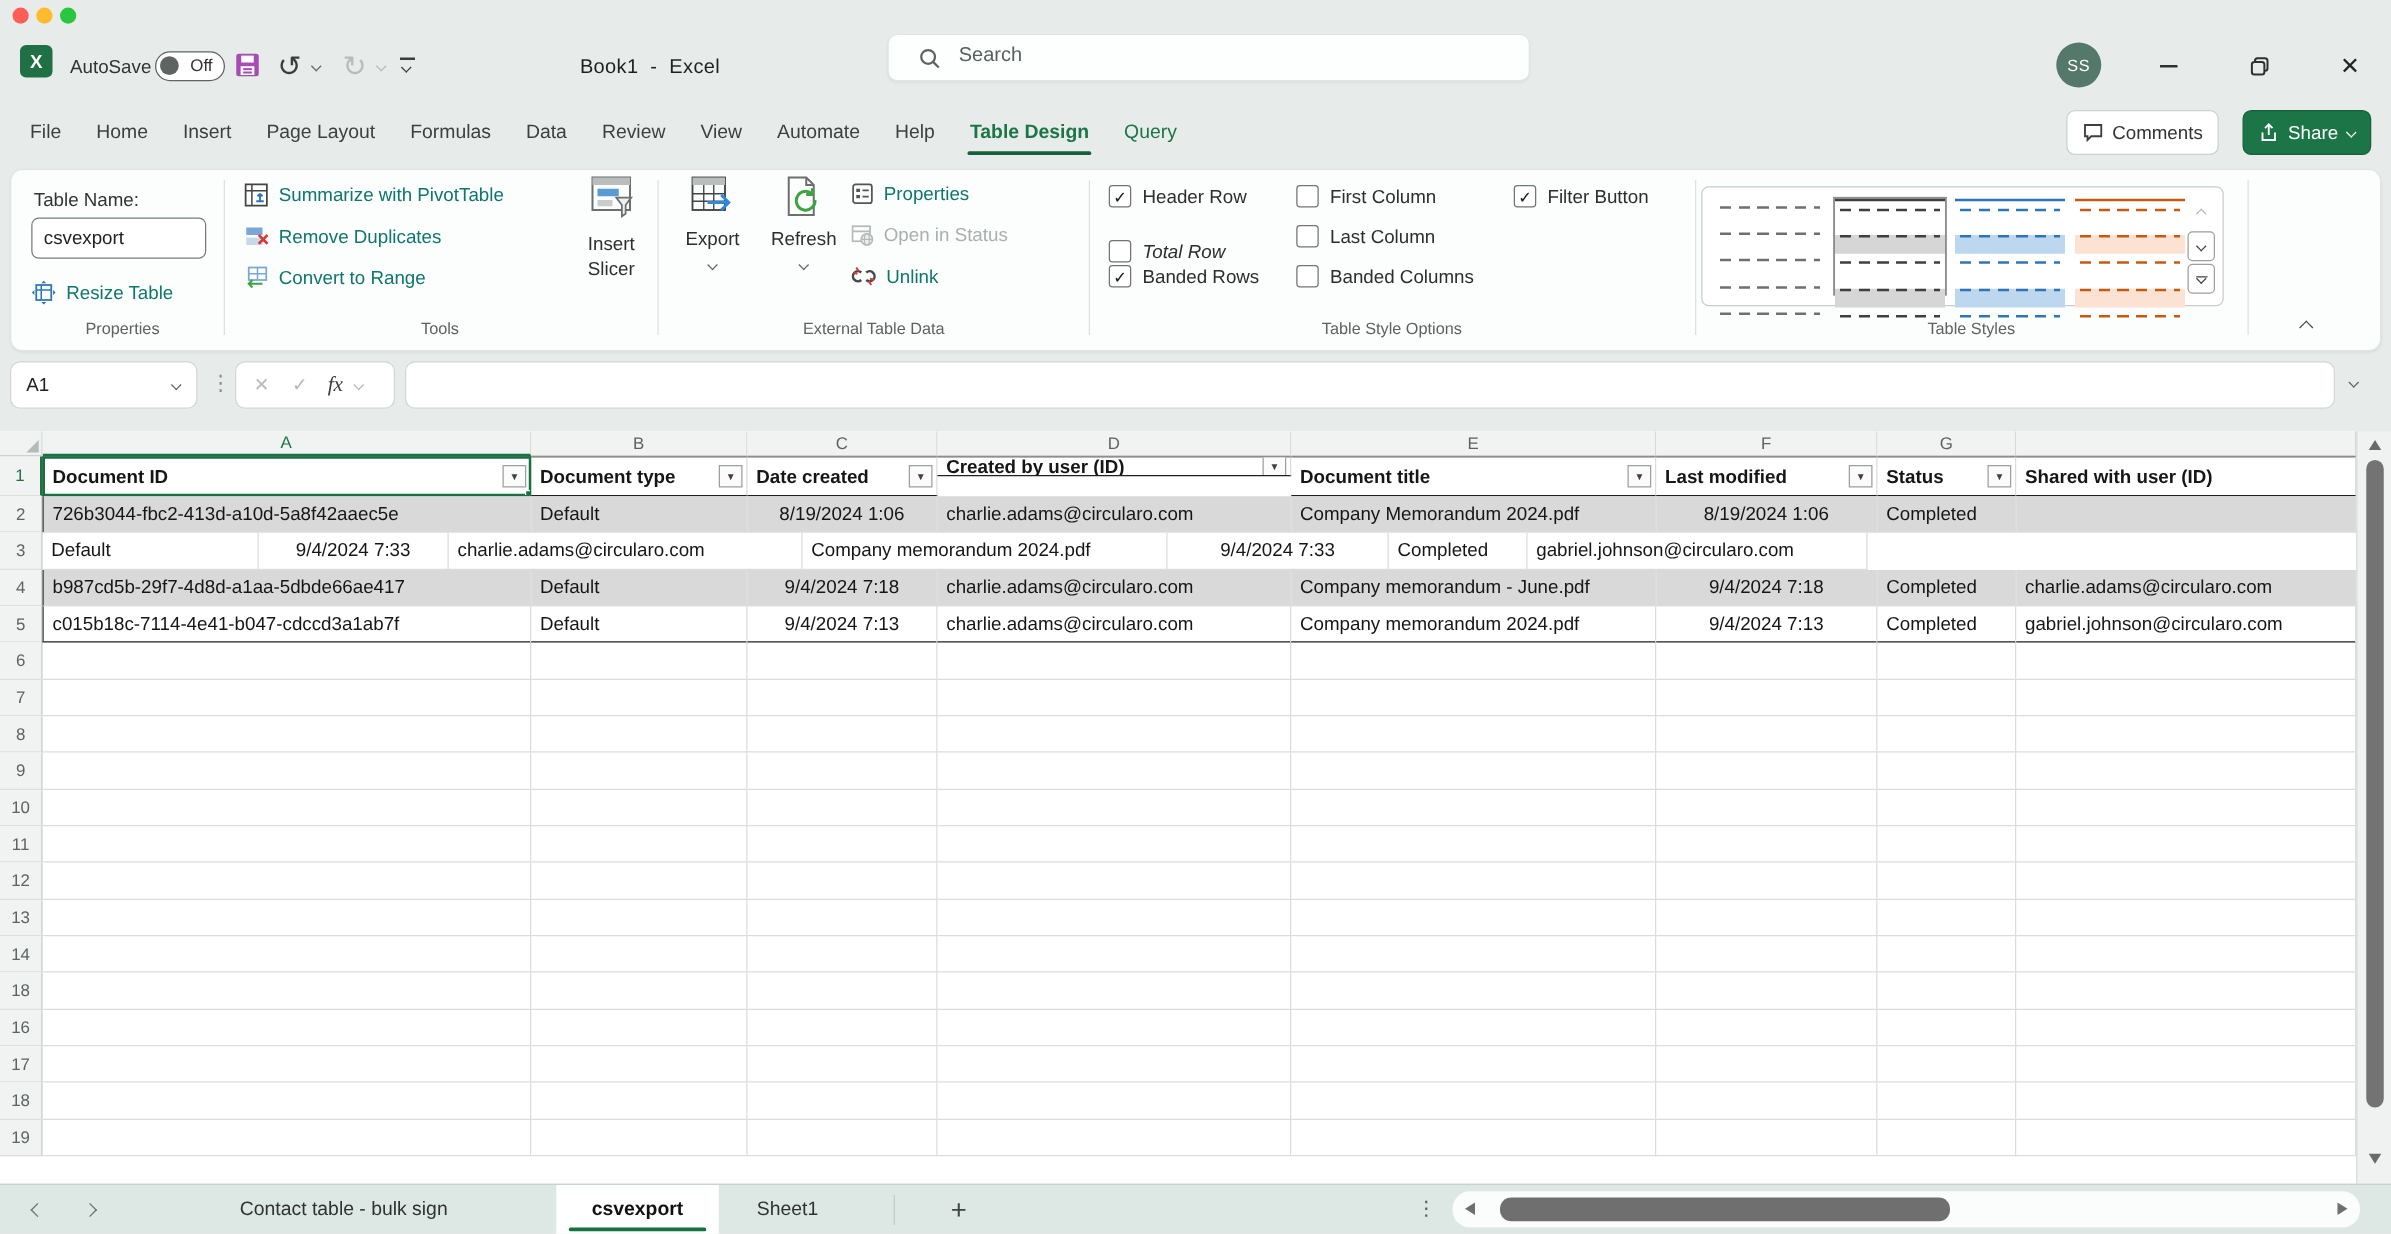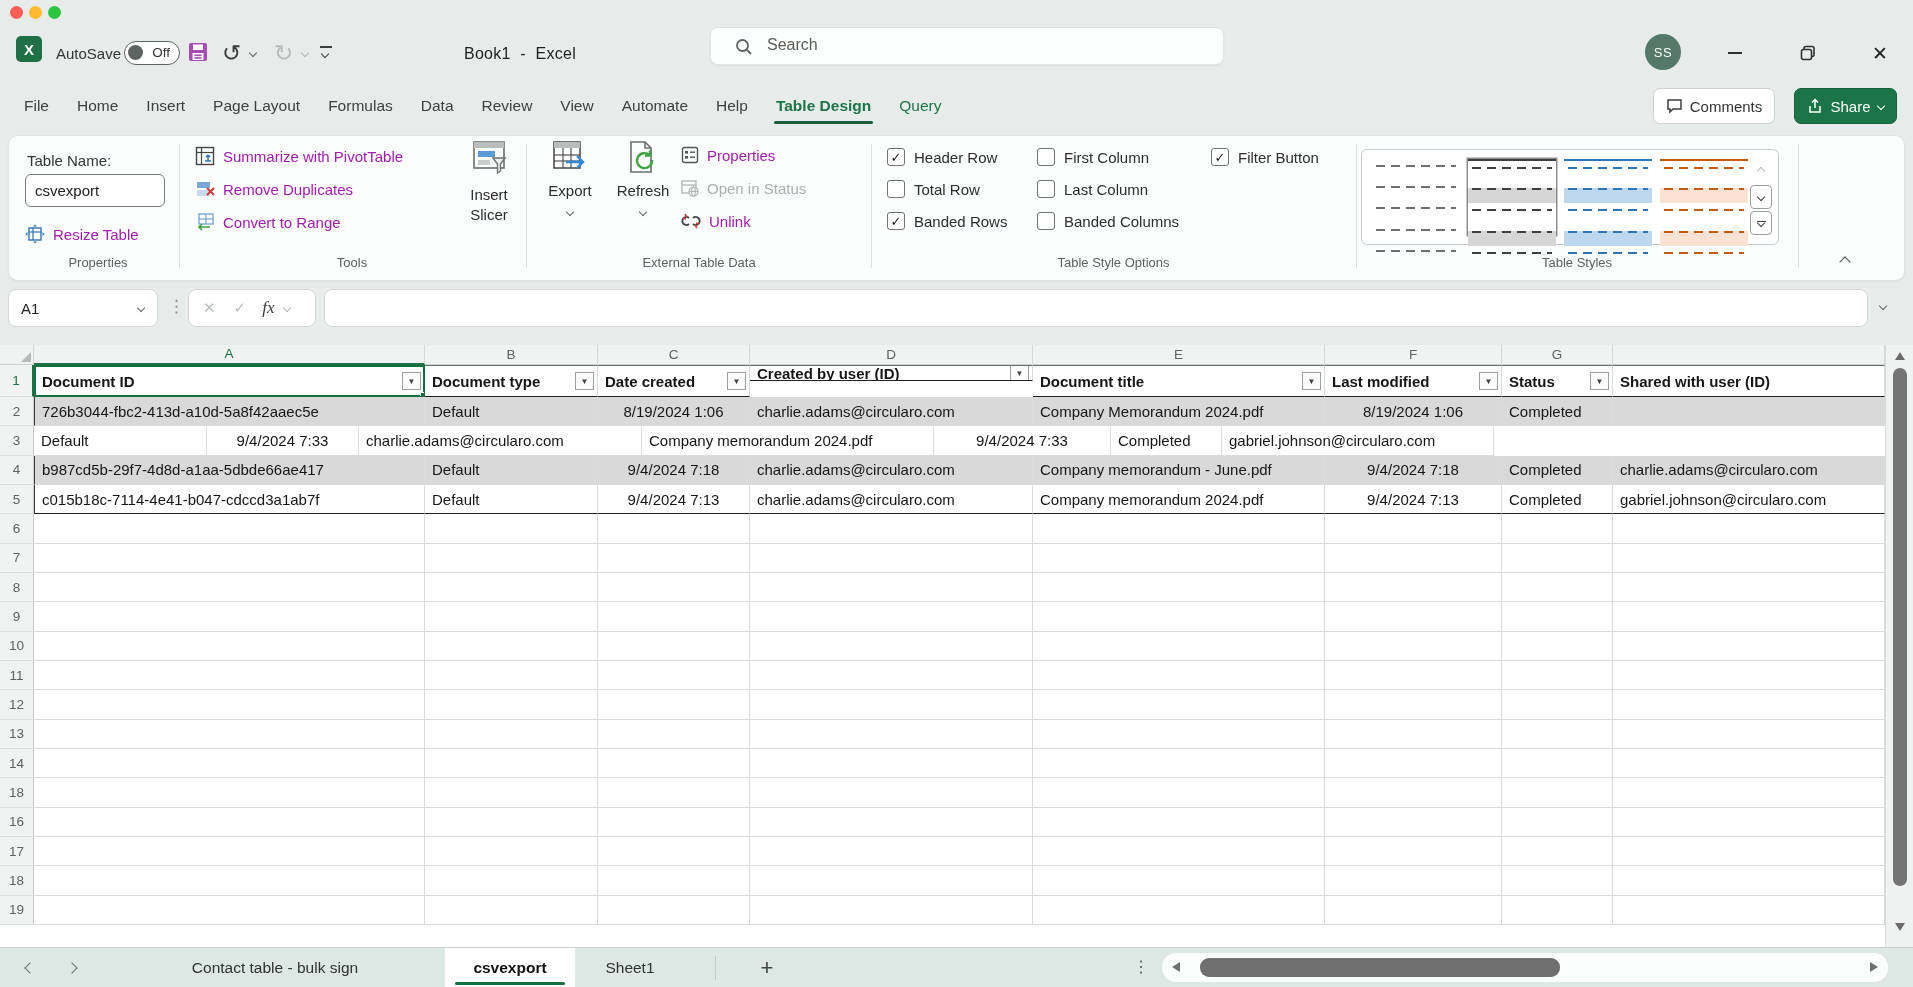--- a/index.html
+++ b/index.html
@@ -35,21 +35,21 @@
   .rtab.active { color:#1b7546; font-weight:bold; }
   .rtab.active::after { content:""; position:absolute; left:12px; right:12px; bottom:2px; height:3px; border-radius:2px; background:#17603a; }
   .pillbtn { height:36px; border-radius:7px; display:flex; align-items:center; justify-content:center; gap:7px; font-size:15px; }
   .comments-btn { left:1653px; top:88px; width:122px; background:#fff; border:1px solid #ccd2cf; color:#333; }
   .share-btn { left:1794px; top:88px; width:103px; background:#1b7546; color:#fff; border:1px solid #17613a; }
 
   
   .panel { left:8px; top:135px; width:1897px; height:146px; background:#fcfdfd; border:1px solid #e0e5e3; border-radius:10px; box-shadow:0 1px 2px rgba(0,0,0,.05); }
   .vsep { position:absolute; top:8px; height:124px; width:1px; background:#dde2df; }
   .grp-label { position:absolute; top:119px; font-size:13px; color:#5d615f; text-align:center; }
-  .rb-item { position:absolute; display:flex; align-items:center; gap:8px; font-size:15px; color:#a21caf; white-space:nowrap; }
+  .rb-item { position:absolute; display:flex; align-items:center; gap:8px; font-size:15px; color:#0f766e; white-space:nowrap; }
   .rb-item.disabled { color:#aab0ad; }
   .tn-input { position:absolute; left:16px; top:38px; width:140px; height:33px; border:1px solid #777d7a; border-radius:6px; background:#fff; font-size:15px; color:#222; display:flex; align-items:center; padding-left:9px; }
   .bigbtn { position:absolute; text-align:center; font-size:15px; color:#2d2d2d; }
   .bigbtn .lbl { line-height:20px; }
   .cb-row { position:absolute; display:flex; align-items:center; gap:9px; font-size:15px; color:#2d2d2d; white-space:nowrap; }
   .cbox { width:18px; height:18px; border:1.6px solid #6f7572; border-radius:3px; background:#fff; display:flex; align-items:center; justify-content:center; font-size:13px; color:#1c1c1c; }
   .gallery { position:absolute; left:1352px; top:13px; width:418px; height:96px; background:#fff; border:1px solid #c8cecb; border-radius:6px; }
   .tile { position:absolute; top:9px; width:88px; height:76px; background:#fff; }
   .tile.selected { box-shadow:0 0 0 1.5px #8a8f8c; }
   .tile .trow { height:15.2px; }
@@ -289,21 +289,21 @@
     <span>Unlink</span>
   </span>
   <span class="grp-label" style="left:525px;width:330px">External Table Data</span>
   <span class="vsep" style="left:862px"></span>
 
   <div id="tso">
       <div class="cb-row" style="left: 878px; top: 12px;">
         <span class="cbox">✓</span>
         <span>Header Row</span>
       </div>
-      <div class="cb-row" style="left: 878px; top: 44px;">
+      <div class="cb-row" style="left: 878px; top: 56px; font-style: italic;">
         <span class="cbox"></span>
         <span>Total Row</span>
       </div>
       <div class="cb-row" style="left: 878px; top: 76px;">
         <span class="cbox">✓</span>
         <span>Banded Rows</span>
       </div>
       <div class="cb-row" style="left: 1028px; top: 12px;">
         <span class="cbox"></span>
         <span>First Column</span>

